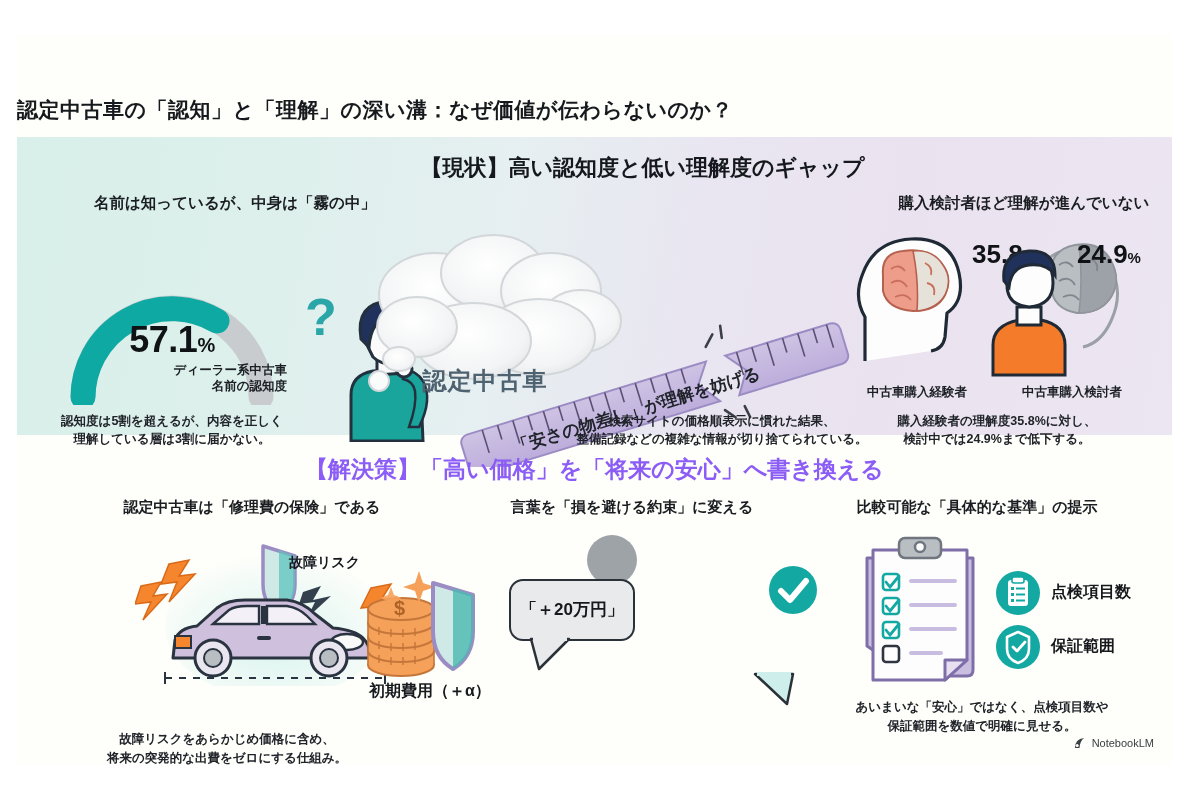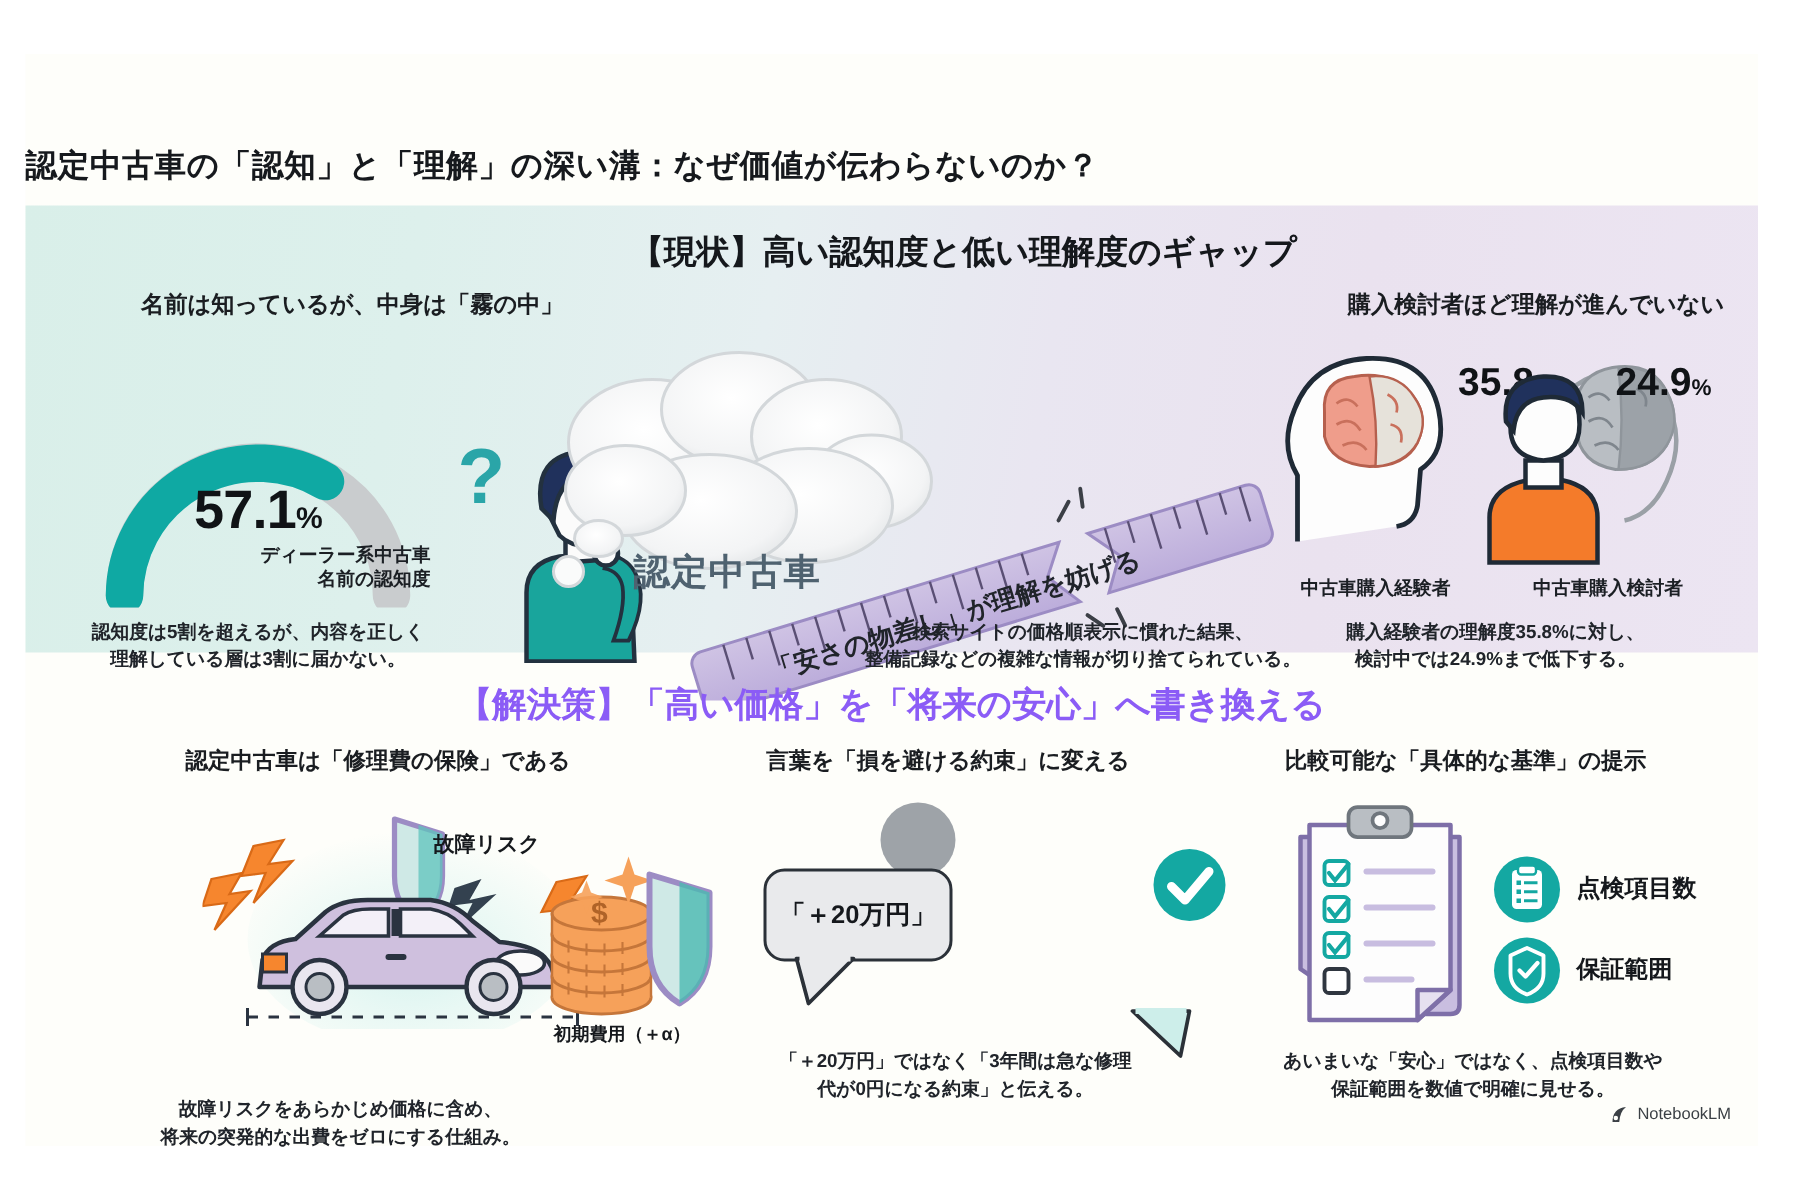--- a/index.html
+++ b/index.html
@@ -121,21 +121,21 @@
     text-align: center; padding: 6px 8px; box-sizing: border-box;
   }
   .bubble.grey { background: #e9eaec; border-color: #2b3138; }
   .bubble.teal { background: #cdeeea; border-color: #2b3138; }
 
   .icon-lbl {
     position: absolute; font-size: 16px; font-weight: 700; color: #15181c;
     white-space: nowrap;
   }
   .shield-lbl {
-    position: absolute; font-size: 12px; font-weight: 700; color: #15181c;
+    position: absolute; font-size: 16px; font-weight: 700; color: #15181c;
     white-space: nowrap;
   }
   .risk-lbl {
     position: absolute; font-size: 14px; font-weight: 700; color: #15181c;
     white-space: nowrap;
   }
 
   
   .footer-logo {
     position: absolute; right: 18px; bottom: 14px;
@@ -426,24 +426,20 @@
   <svg style="position:absolute; left:750px; top:528px;" width="52" height="52" viewBox="0 0 52 52">
     <circle cx="26" cy="26" r="24" fill="#14A8A2"></circle>
     <path d="M14 27 L23 36 L39 17" fill="none" stroke="#ffffff" stroke-width="6" stroke-linecap="round" stroke-linejoin="round"></path>
   </svg>
 
   <svg style="position:absolute; left:736px; top:636px;" width="44" height="34" viewBox="0 0 44 34">
     <path d="M2 2 L40 2 L34 32 Z" fill="#cdeeea" stroke="#2b3138" stroke-width="2.5" stroke-linejoin="round"></path>
     <rect x="4" y="0" width="34" height="4" fill="#cdeeea"></rect>
   </svg>
 
-  <div class="col-cap" style="left:455px; top:662px; width:330px;">
-    <span>「＋20万円」ではなく「3年間は急な修理</span><br>
-    <span>代が0円になる約束」と伝える。</span>
-  </div>
 
   <div class="col-head" style="left:790px; top:462px; width:340px;">比較可能な「具体的な基準」の提示</div>
 
   <svg style="position:absolute; left:838px; top:500px;" width="130" height="155" viewBox="0 0 130 155">
     <path d="M12 22 h106 v112 q0 6 -6 6 h-56 l-44 -30 z" fill="#c9bee0" stroke="#7e6fa8" stroke-width="3" stroke-linejoin="round"></path>
     <path d="M18 14 h94 v110 l-22 20 h-72 z" fill="#fdfdfd" stroke="#7e6fa8" stroke-width="3" stroke-linejoin="round"></path>
     <path d="M90 124 h22 l-22 20 z" fill="#e6e0f0" stroke="#7e6fa8" stroke-width="3" stroke-linejoin="round"></path>
     <rect x="44" y="2" width="42" height="20" rx="6" fill="#b9bec3" stroke="#6f767d" stroke-width="2.5"></rect>
     <circle cx="65" cy="11" r="5" fill="#fdfdfd" stroke="#6f767d" stroke-width="2.5"></circle>
     <g>

